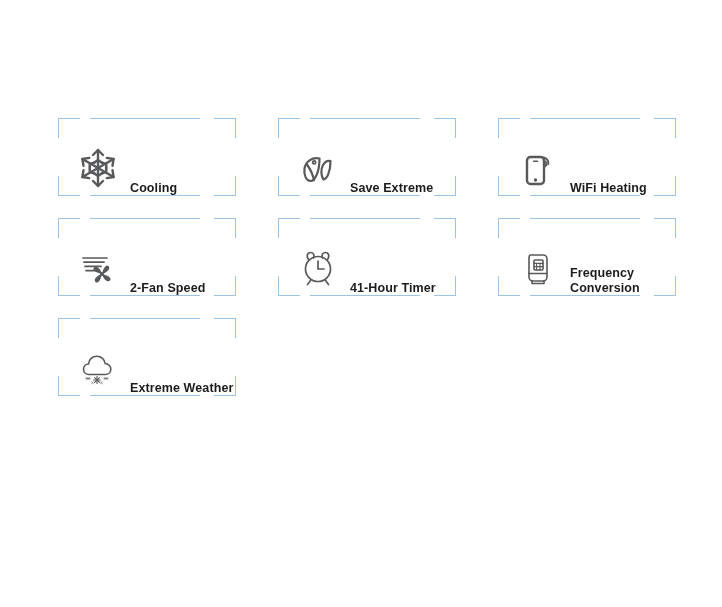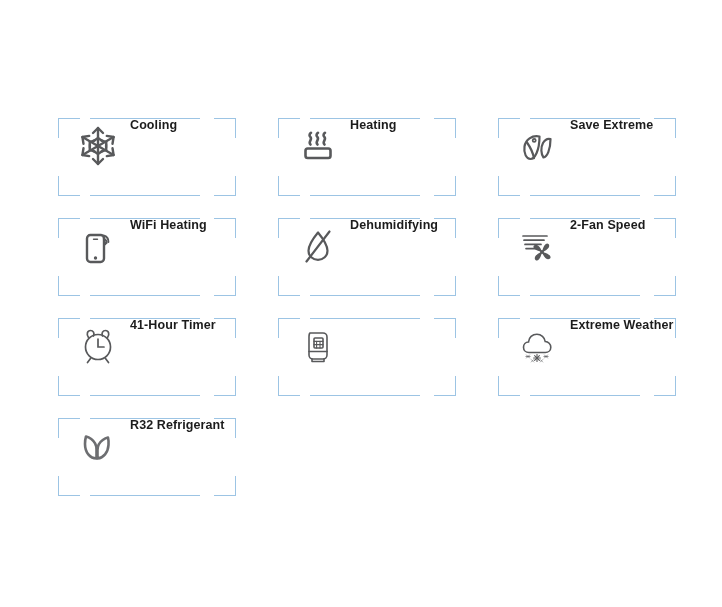--- a/index.html
+++ b/index.html
@@ -23,21 +23,21 @@
     display: grid;
     grid-template-columns: repeat(3, 178px);
     grid-column-gap: 42px;
     grid-row-gap: 22px;
   }
 
   .feature-card {
     position: relative;
     height: 78px;
     display: flex;
-    align-items: flex-start;
+    align-items: flex-end;
     box-sizing: border-box;
   }
 
   
   .frame-bar {
     position: absolute;
     background: #9cc4e4;
   }
   .bar-top-left    { left: 0;    top: 0;     width: 22px;  height: 1px; }
   .bar-top-mid     { left: 32px; top: 0;     width: 110px; height: 1px; }
@@ -105,41 +105,20 @@
         <path d="M22 30 L17.6 27 M22 30 L26.4 27"></path>
         <path d="M13.7 18.2 L13.9 23.4 M13.7 18.2 L18.6 16.4"></path>
         <path d="M30.3 25.8 L30.1 20.6 M30.3 25.8 L25.4 27.6"></path>
         <path d="M13.7 25.8 L18.6 27.6 M13.7 25.8 L13.9 20.6"></path>
         <path d="M30.3 18.2 L25.4 16.4 M30.3 18.2 L30.1 23.4"></path>
       </svg>
     </span>
     <span class="feature-label">Cooling</span>
   </div>
 
-  <div class="feature-card">
-    <span class="frame-bar bar-top-left"></span>
-    <span class="frame-bar bar-top-mid"></span>
-    <span class="frame-bar bar-top-right"></span>
-    <span class="frame-bar bar-bot-left"></span>
-    <span class="frame-bar bar-bot-mid"></span>
-    <span class="frame-bar bar-bot-right"></span>
-    <span class="frame-bar bar-left-top"></span>
-    <span class="frame-bar bar-left-bot"></span>
-    <span class="frame-bar bar-right-top"></span>
-    <span class="frame-bar bar-right-bot"></span>
-    <span class="feature-icon">
-      <svg width="40" height="40" viewBox="0 0 40 40" fill="none" stroke="#58595b" stroke-width="2.6" stroke-linecap="round">
-        <path d="M12.5 18.5 C9.5 16 15 13.5 12.3 10.8 C10.6 9.1 12 7.6 13 6.8"></path>
-        <path d="M19.5 18.5 C16.5 16 22 13.5 19.3 10.8 C17.6 9.1 19 7.6 20 6.8"></path>
-        <path d="M26.5 18.5 C23.5 16 29 13.5 26.3 10.8 C24.6 9.1 26 7.6 27 6.8"></path>
-        <rect x="7.5" y="22.5" width="25" height="9.5" rx="2.2" stroke-width="2.6"></rect>
-      </svg>
-    </span>
-    <span class="feature-label">Heating</span>
-  </div>
 
   <div class="feature-card">
     <span class="frame-bar bar-top-left"></span>
     <span class="frame-bar bar-top-mid"></span>
     <span class="frame-bar bar-top-right"></span>
     <span class="frame-bar bar-bot-left"></span>
     <span class="frame-bar bar-bot-mid"></span>
     <span class="frame-bar bar-bot-right"></span>
     <span class="frame-bar bar-left-top"></span>
     <span class="frame-bar bar-left-bot"></span>
@@ -173,39 +152,20 @@
         <line x1="15.5" y1="14.2" x2="19.5" y2="14.2" stroke-width="1.4"></line>
         <circle cx="17.5" cy="33" r="1.7" fill="#58595b" stroke="none"></circle>
         <path d="M25.5 10.5 C28.8 11.4 30.6 14 30.4 17" stroke-width="1.9"></path>
         <path d="M25.8 13.8 C27.8 14.5 28.8 16.1 28.6 18" stroke-width="1.9"></path>
         <path d="M26.1 17 C27.1 17.4 27.5 18.2 27.4 19.2" stroke-width="1.9"></path>
       </svg>
     </span>
     <span class="feature-label">WiFi Heating</span>
   </div>
 
-  <div class="feature-card">
-    <span class="frame-bar bar-top-left"></span>
-    <span class="frame-bar bar-top-mid"></span>
-    <span class="frame-bar bar-top-right"></span>
-    <span class="frame-bar bar-bot-left"></span>
-    <span class="frame-bar bar-bot-mid"></span>
-    <span class="frame-bar bar-bot-right"></span>
-    <span class="frame-bar bar-left-top"></span>
-    <span class="frame-bar bar-left-bot"></span>
-    <span class="frame-bar bar-right-top"></span>
-    <span class="frame-bar bar-right-bot"></span>
-    <span class="feature-icon">
-      <svg width="40" height="42" viewBox="0 0 40 42" fill="none" stroke="#58595b" stroke-width="2.2" stroke-linecap="round" stroke-linejoin="round">
-        <path d="M20 7.5 C20 7.5 10.5 19 10.5 25.8 C10.5 31 14.8 34.8 20 34.8 C25.2 34.8 29.5 31 29.5 25.8 C29.5 19 20 7.5 20 7.5 Z"></path>
-        <line x1="8.5" y1="36.5" x2="31.5" y2="6.5"></line>
-      </svg>
-    </span>
-    <span class="feature-label">Dehumidifying</span>
-  </div>
 
   <div class="feature-card">
     <span class="frame-bar bar-top-left"></span>
     <span class="frame-bar bar-top-mid"></span>
     <span class="frame-bar bar-top-right"></span>
     <span class="frame-bar bar-bot-left"></span>
     <span class="frame-bar bar-bot-mid"></span>
     <span class="frame-bar bar-bot-right"></span>
     <span class="frame-bar bar-left-top"></span>
     <span class="frame-bar bar-left-bot"></span>
@@ -269,20 +229,22 @@
         <path d="M11 8 L24 8 C26.2 8 28 9.8 28 12 L28 30 C28 32.2 26.2 34 24 34 L14 34 C11.8 34 10 32.2 10 30 L10 12 C10 9.8 10.6 8 11 8 Z"></path>
         <path d="M10 26.5 L28 26.5"></path>
         <path d="M13 34 L13 36.5 L25 36.5 L25 34"></path>
         <rect x="15" y="13" width="9" height="10" rx="1"></rect>
         <path d="M15 16.3 L24 16.3" stroke-width="1.2"></path>
         <path d="M17.6 16.3 L17.6 23" stroke-width="1.1"></path>
         <path d="M21 16.3 L21 23" stroke-width="1.1"></path>
         <path d="M15 19.6 L24 19.6" stroke-width="1.1"></path>
       </svg>
     </span>
+    <span class="feature-label">Frequency
+Conversion</span>
   </div>
 
   <div class="feature-card">
     <span class="frame-bar bar-top-left"></span>
     <span class="frame-bar bar-top-mid"></span>
     <span class="frame-bar bar-top-right"></span>
     <span class="frame-bar bar-bot-left"></span>
     <span class="frame-bar bar-bot-mid"></span>
     <span class="frame-bar bar-bot-right"></span>
     <span class="frame-bar bar-left-top"></span>
@@ -316,33 +278,14 @@
           <g transform="translate(26.5,35.8) scale(0.5)">
             <line x1="-2.4" y1="-2.4" x2="2.4" y2="2.4"></line>
             <line x1="-2.4" y1="2.4" x2="2.4" y2="-2.4"></line>
           </g>
         </g>
       </svg>
     </span>
     <span class="feature-label">Extreme Weather</span>
   </div>
 
-  <div class="feature-card">
-    <span class="frame-bar bar-top-left"></span>
-    <span class="frame-bar bar-top-mid"></span>
-    <span class="frame-bar bar-top-right"></span>
-    <span class="frame-bar bar-bot-left"></span>
-    <span class="frame-bar bar-bot-mid"></span>
-    <span class="frame-bar bar-bot-right"></span>
-    <span class="frame-bar bar-left-top"></span>
-    <span class="frame-bar bar-left-bot"></span>
-    <span class="frame-bar bar-right-top"></span>
-    <span class="frame-bar bar-right-bot"></span>
-    <span class="feature-icon">
-      <svg width="42" height="42" viewBox="0 0 42 42" fill="none" stroke="#6d6e71" stroke-width="2.6" stroke-linecap="round" stroke-linejoin="round">
-        <path d="M19.5 33.5 C13 33.5 8 27.5 8 19 C8 14.6 9 11.5 9 11.5 C9 11.5 19.5 14 19.5 24.5 Z"></path>
-        <path d="M20.5 33.5 C26.5 33 31 27.5 31.5 20 C31.8 15.6 31 12.5 31 12.5 C31 12.5 20.5 15 20.5 25 Z"></path>
-      </svg>
-    </span>
-    <span class="feature-label">R32 Refrigerant</span>
-  </div>
 
 </div>
 
 </body></html>

